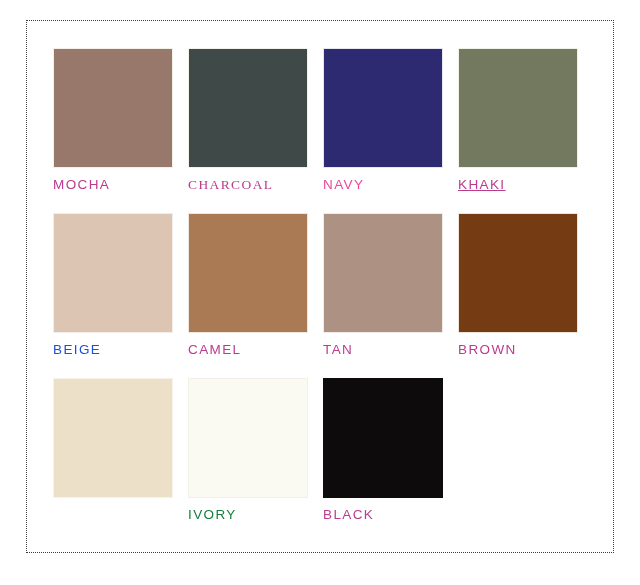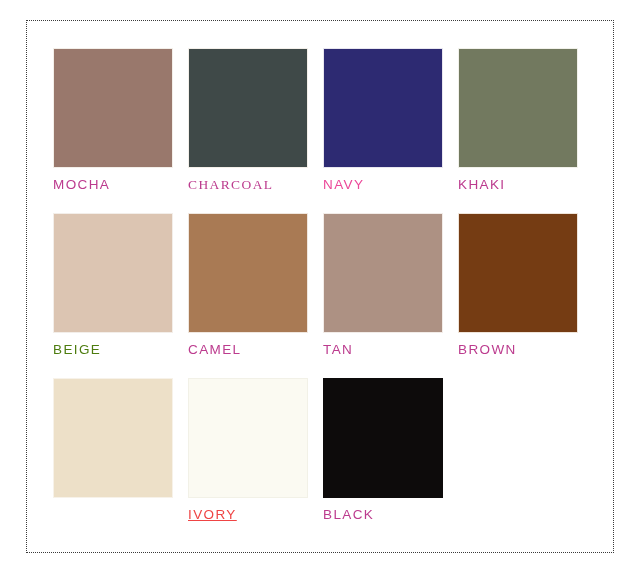--- a/index.html
+++ b/index.html
@@ -93,26 +93,26 @@
       <span class="swatch-label" style="color: rgb(188, 59, 142); font-family: Liberation Serif, serif;">CHARCOAL</span>
     </div>
 
     <div class="swatch-cell">
       <span class="swatch-chip" style="background: rgb(45, 42, 114); border: 1px solid rgb(232, 230, 239);"></span>
       <span class="swatch-label" style="color: #ec4899;">NAVY</span>
     </div>
 
     <div class="swatch-cell">
       <span class="swatch-chip" style="background: rgb(114, 121, 95); border: 1px solid rgb(241, 241, 234);"></span>
-      <span class="swatch-label" style="color: rgb(188, 59, 142);">KHAKI</span>
+      <span class="swatch-label" style="color: rgb(188, 59, 142); text-decoration: underline;">KHAKI</span>
     </div>
 
     <div class="swatch-cell">
       <span class="swatch-chip" style="background: rgb(220, 197, 178); border: 1px solid rgb(243, 238, 233);"></span>
-      <span class="swatch-label" style="color: #4d7c0f;">BEIGE</span>
+      <span class="swatch-label" style="color: #1d4ed8;">BEIGE</span>
     </div>
 
     <div class="swatch-cell">
       <span class="swatch-chip" style="background: rgb(169, 122, 84); border: 1px solid rgb(240, 231, 223);"></span>
       <span class="swatch-label" style="color: rgb(188, 59, 142);">CAMEL</span>
     </div>
 
     <div class="swatch-cell">
       <span class="swatch-chip" style="background: rgb(173, 145, 131); border: 1px solid rgb(242, 236, 232);"></span>
       <span class="swatch-label" style="color: rgb(188, 59, 142);">TAN</span>
@@ -122,21 +122,21 @@
       <span class="swatch-chip" style="background: rgb(117, 60, 19); border: 1px solid rgb(239, 228, 217);"></span>
       <span class="swatch-label" style="color: rgb(188, 59, 142);">BROWN</span>
     </div>
 
     <div class="swatch-cell">
       <span class="swatch-chip" style="background: rgb(237, 224, 200); border: 1px solid rgb(247, 242, 233);"></span>
     </div>
 
     <div class="swatch-cell">
       <span class="swatch-chip" style="background: rgb(251, 250, 242); border: 1px solid rgb(242, 241, 231);"></span>
-      <span class="swatch-label" style="color: #ef4444; text-decoration: underline;">IVORY</span>
+      <span class="swatch-label" style="color: #15803d;">IVORY</span>
     </div>
 
     <div class="swatch-cell">
       <span class="swatch-chip" style="background: rgb(13, 11, 11); border: 1px solid rgb(13, 11, 11);"></span>
       <span class="swatch-label" style="color: rgb(188, 59, 142);">BLACK</span>
     </div>
 
 
   </div>
 

